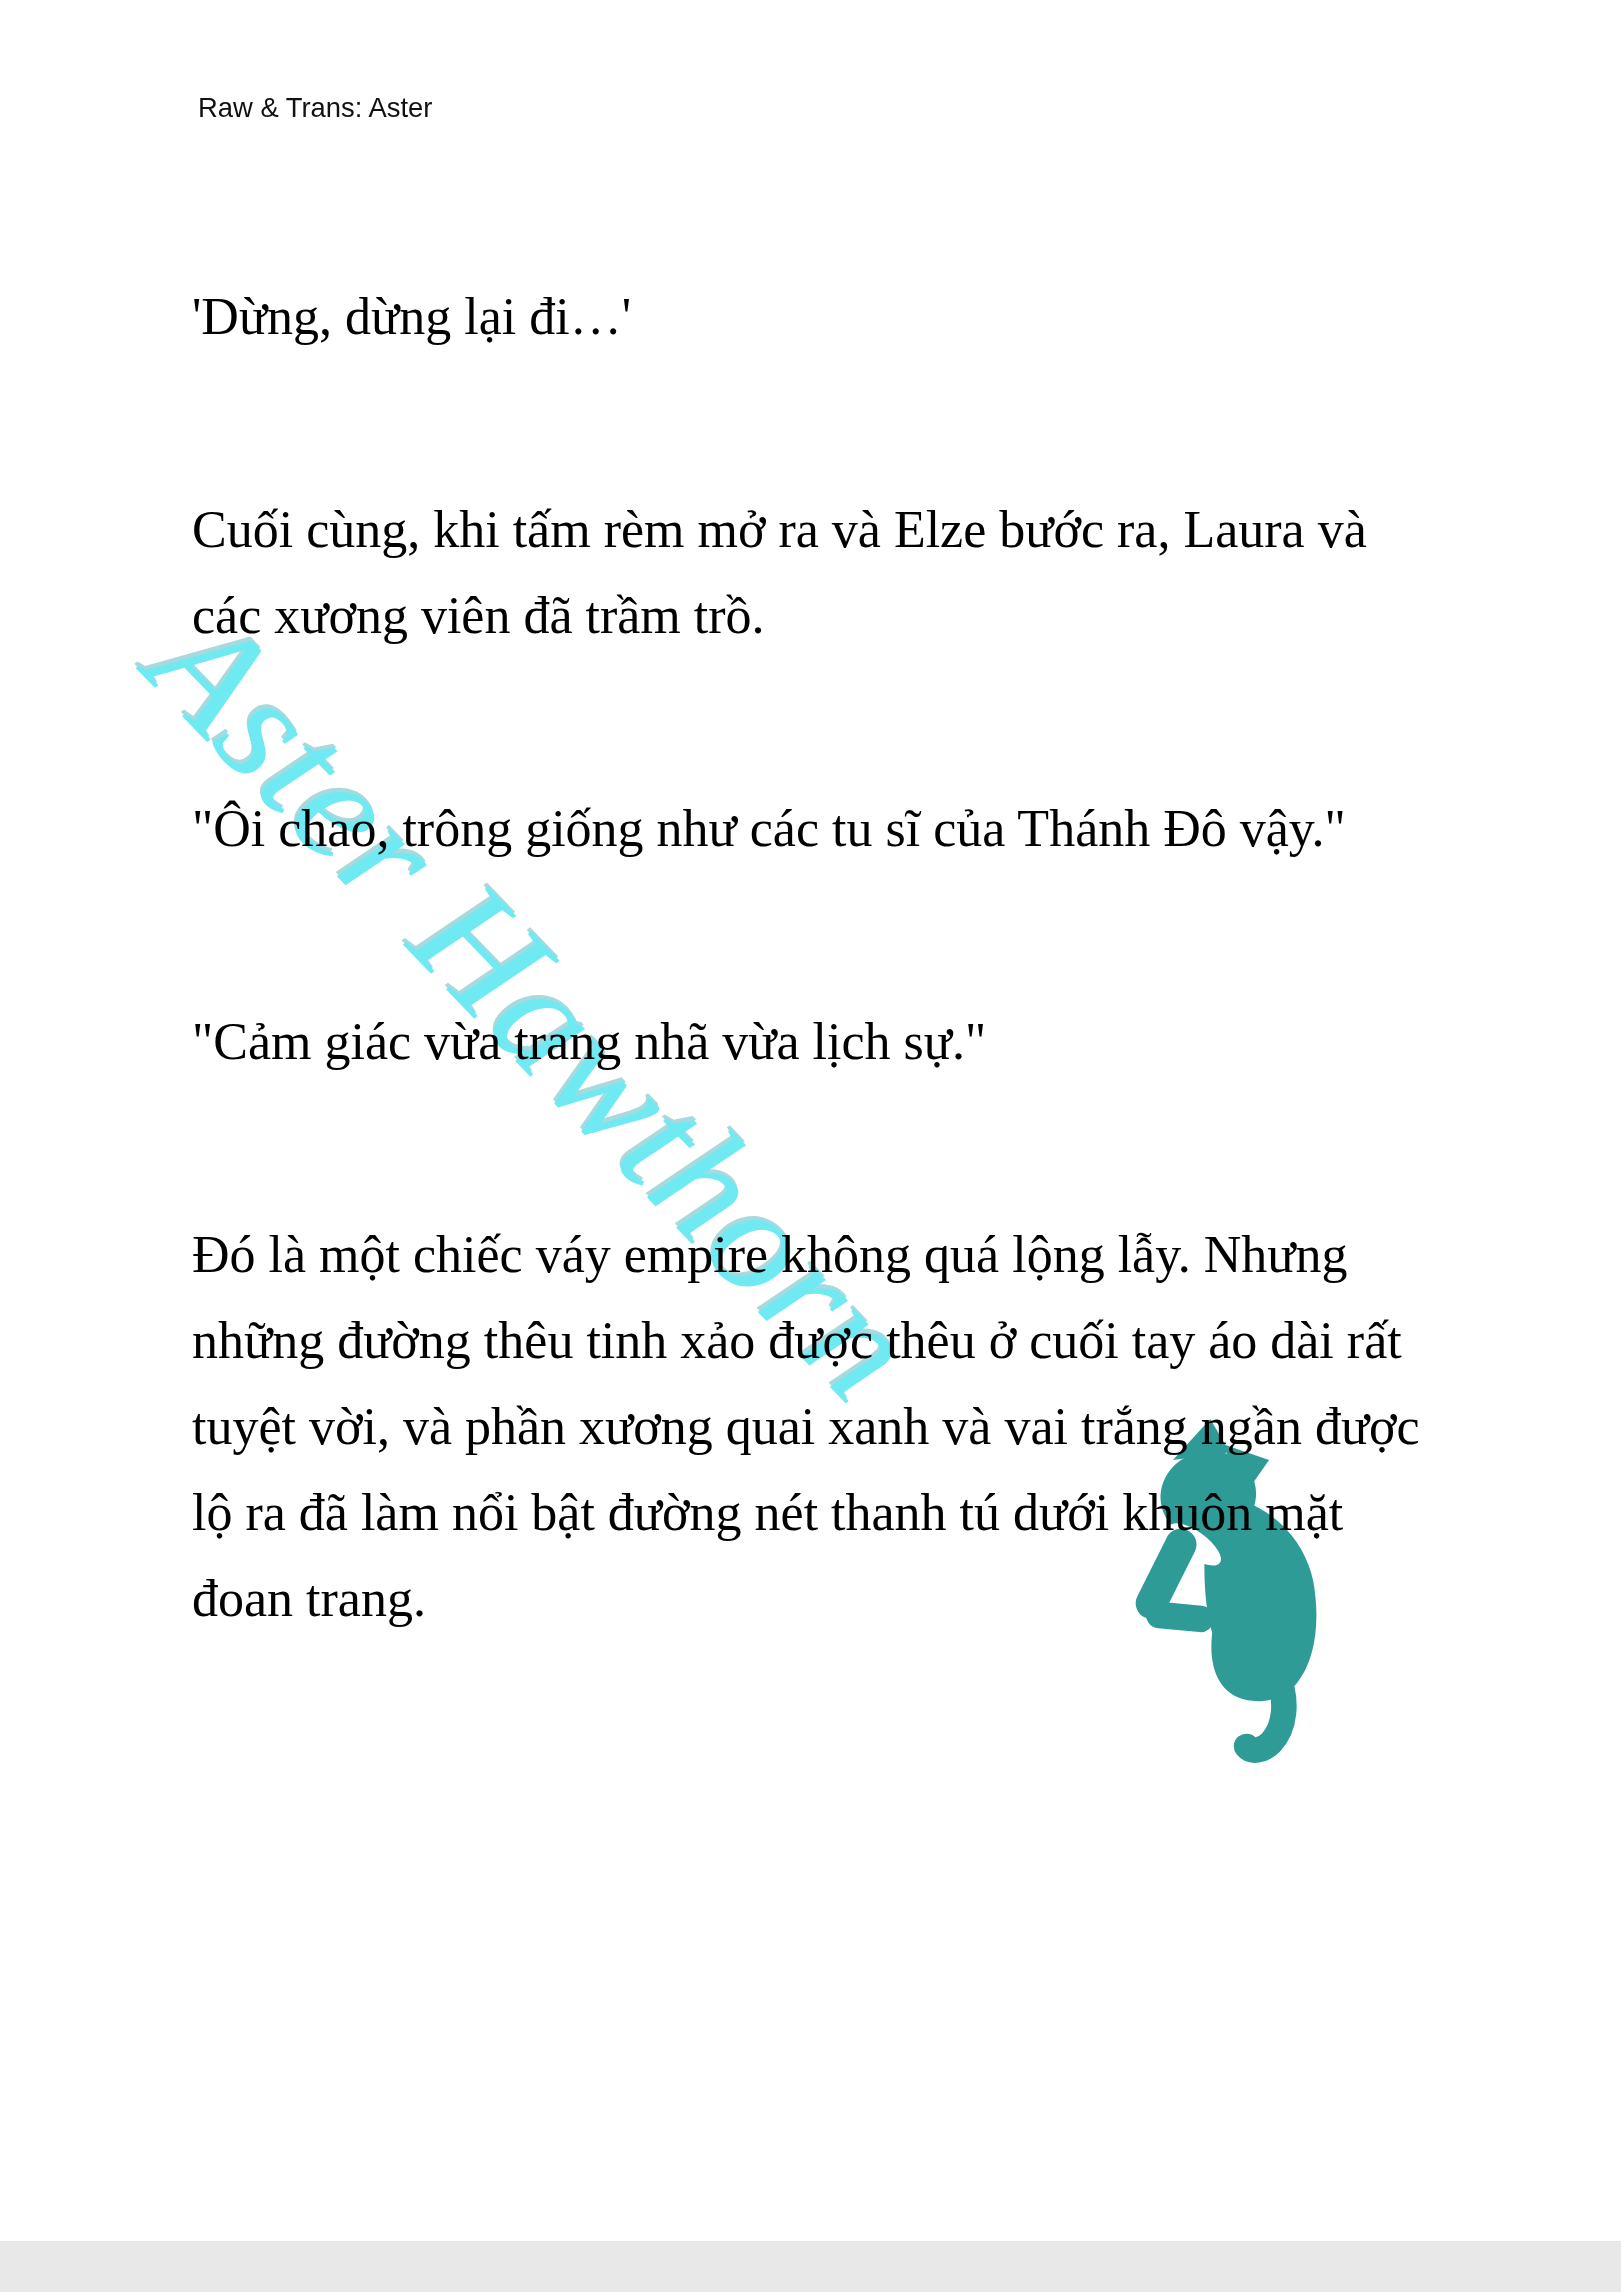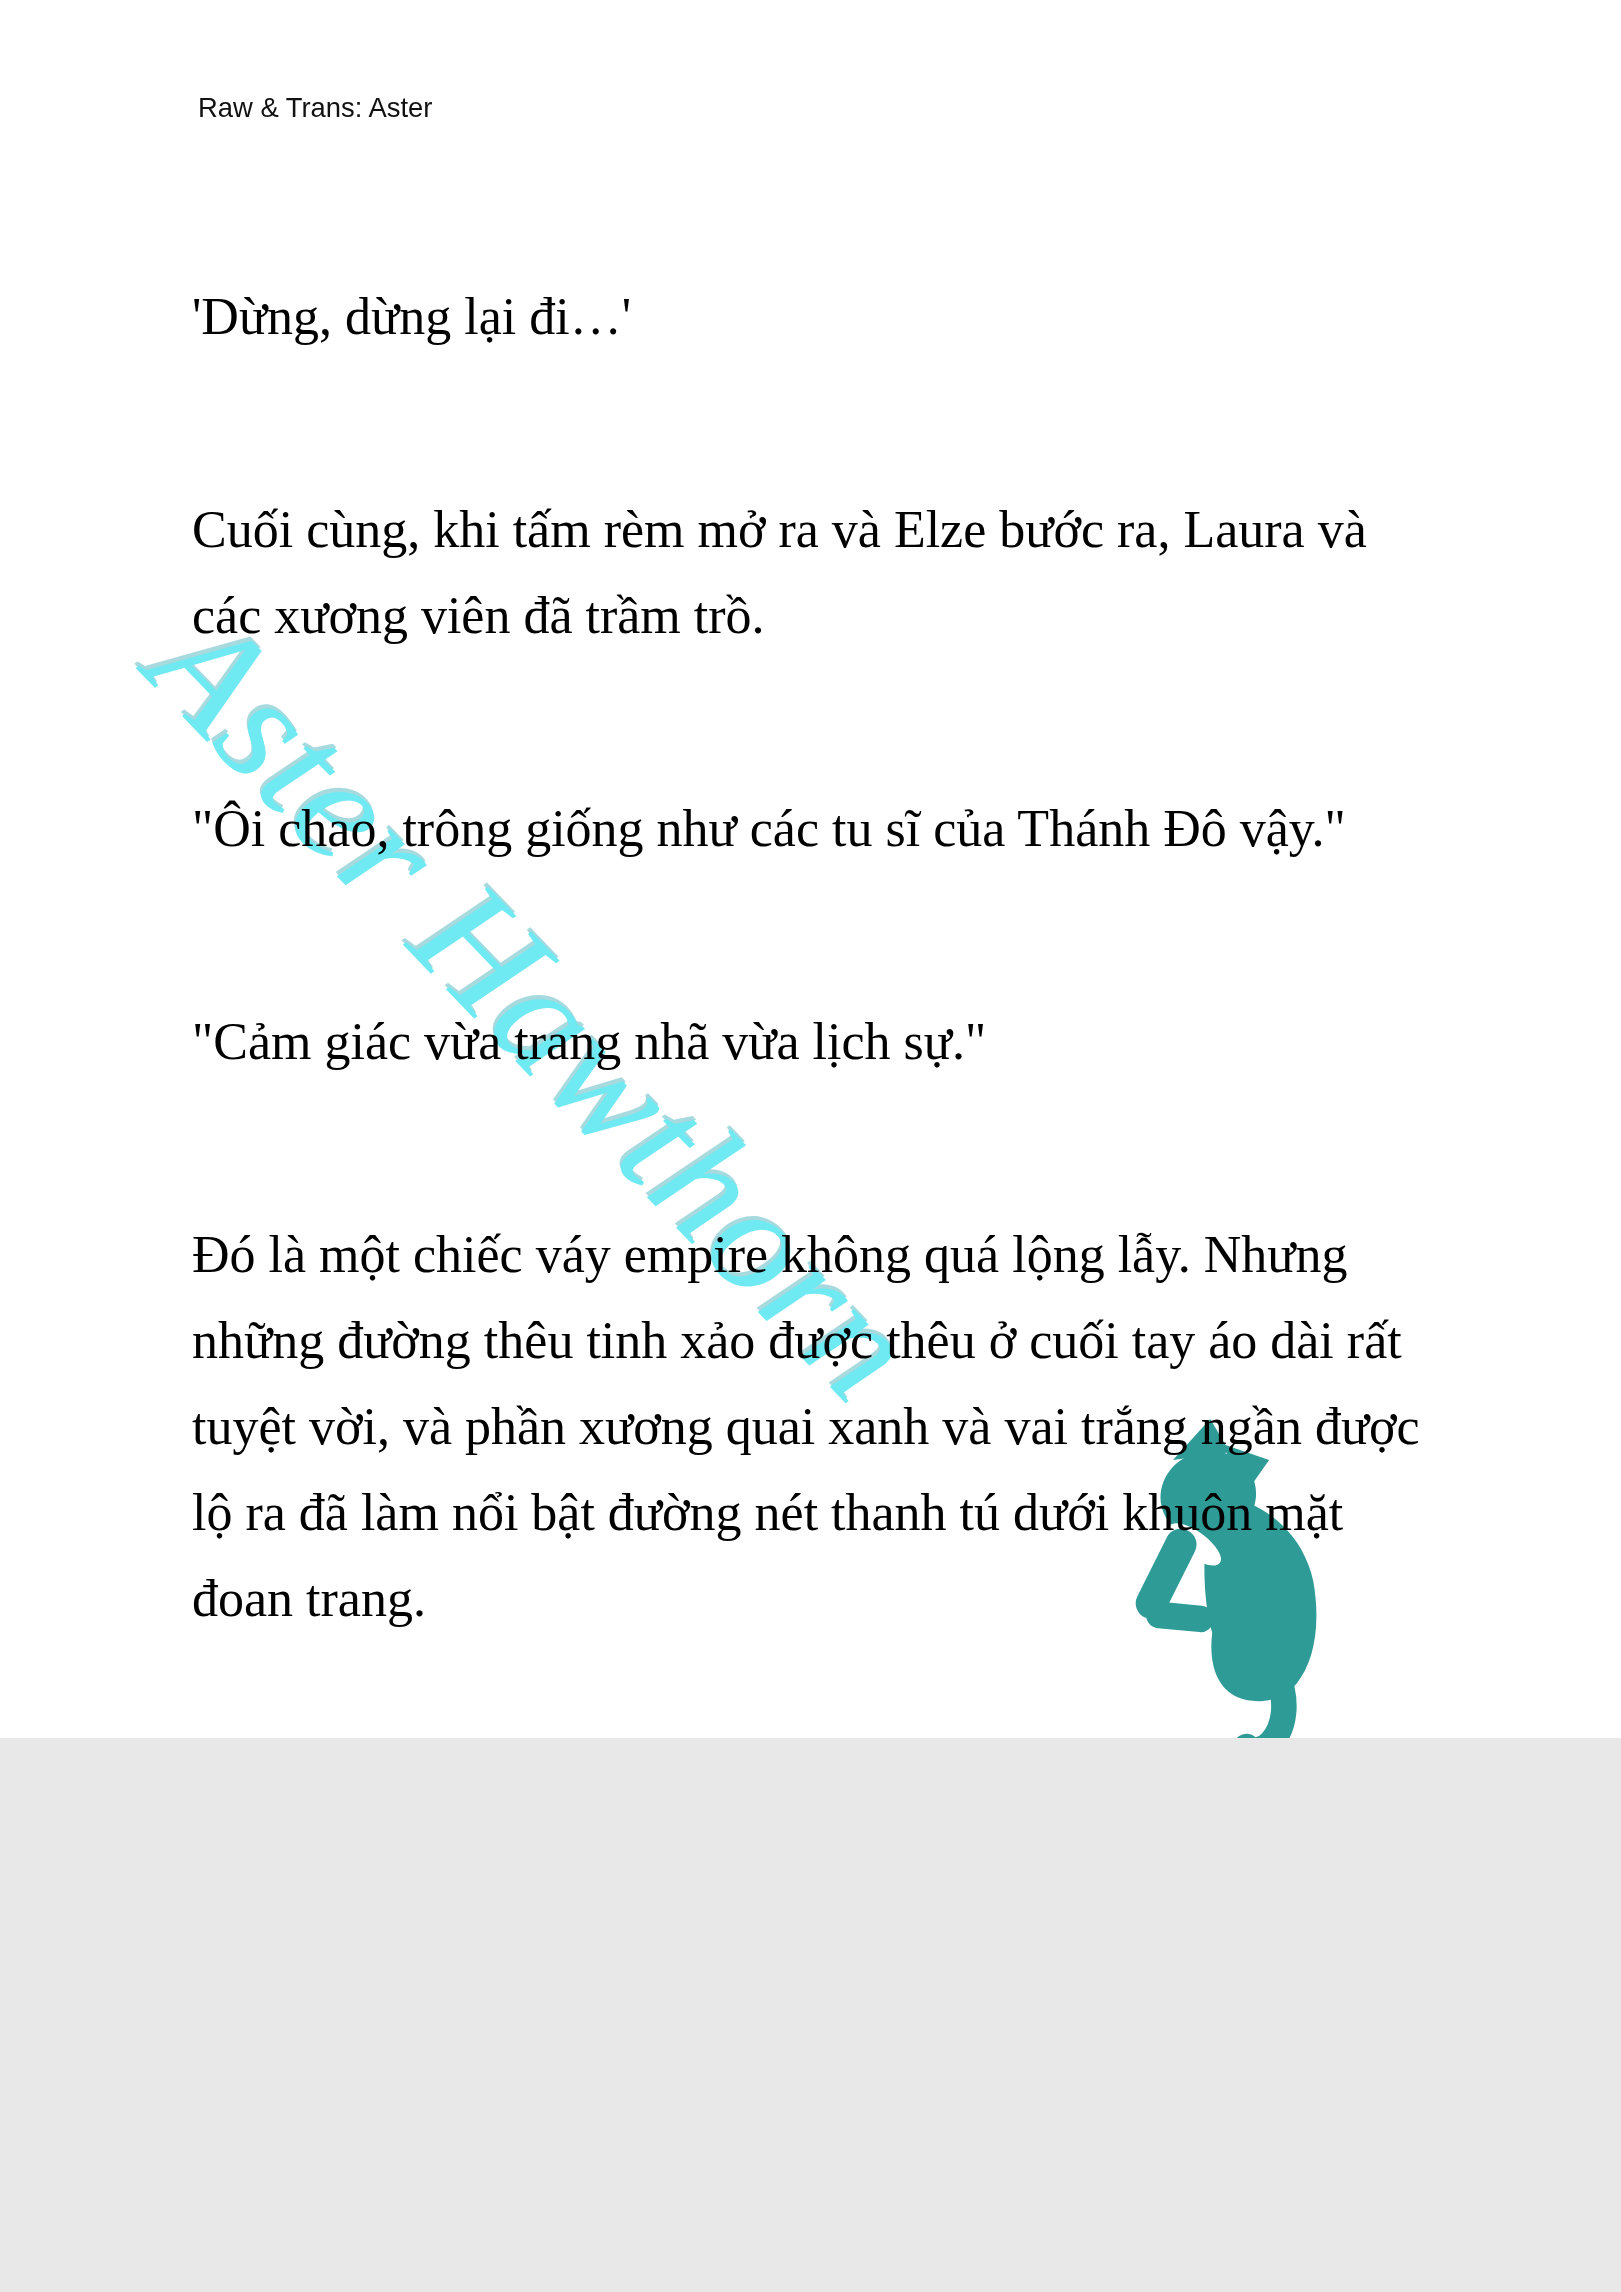--- a/index.html
+++ b/index.html
@@ -1,18 +1,18 @@
 <!DOCTYPE html>
 <html><head>
 <meta charset="utf-8">
 <style>
   html,body{margin:0;padding:0;background:#e8e8e8;}
   .page{
     position:relative;
-    width:1621px;height:1738px;
+    width:1621px;height:2241px;
     background:#ffffff;
     overflow:hidden;
     font-family:"Liberation Serif","DejaVu Serif",serif;
   }
   .doc-header{
     position:absolute;
     left:198px;top:92px;
     font-family:"Liberation Sans","DejaVu Sans",sans-serif;
     font-size:27.4px;
     color:#111111;

